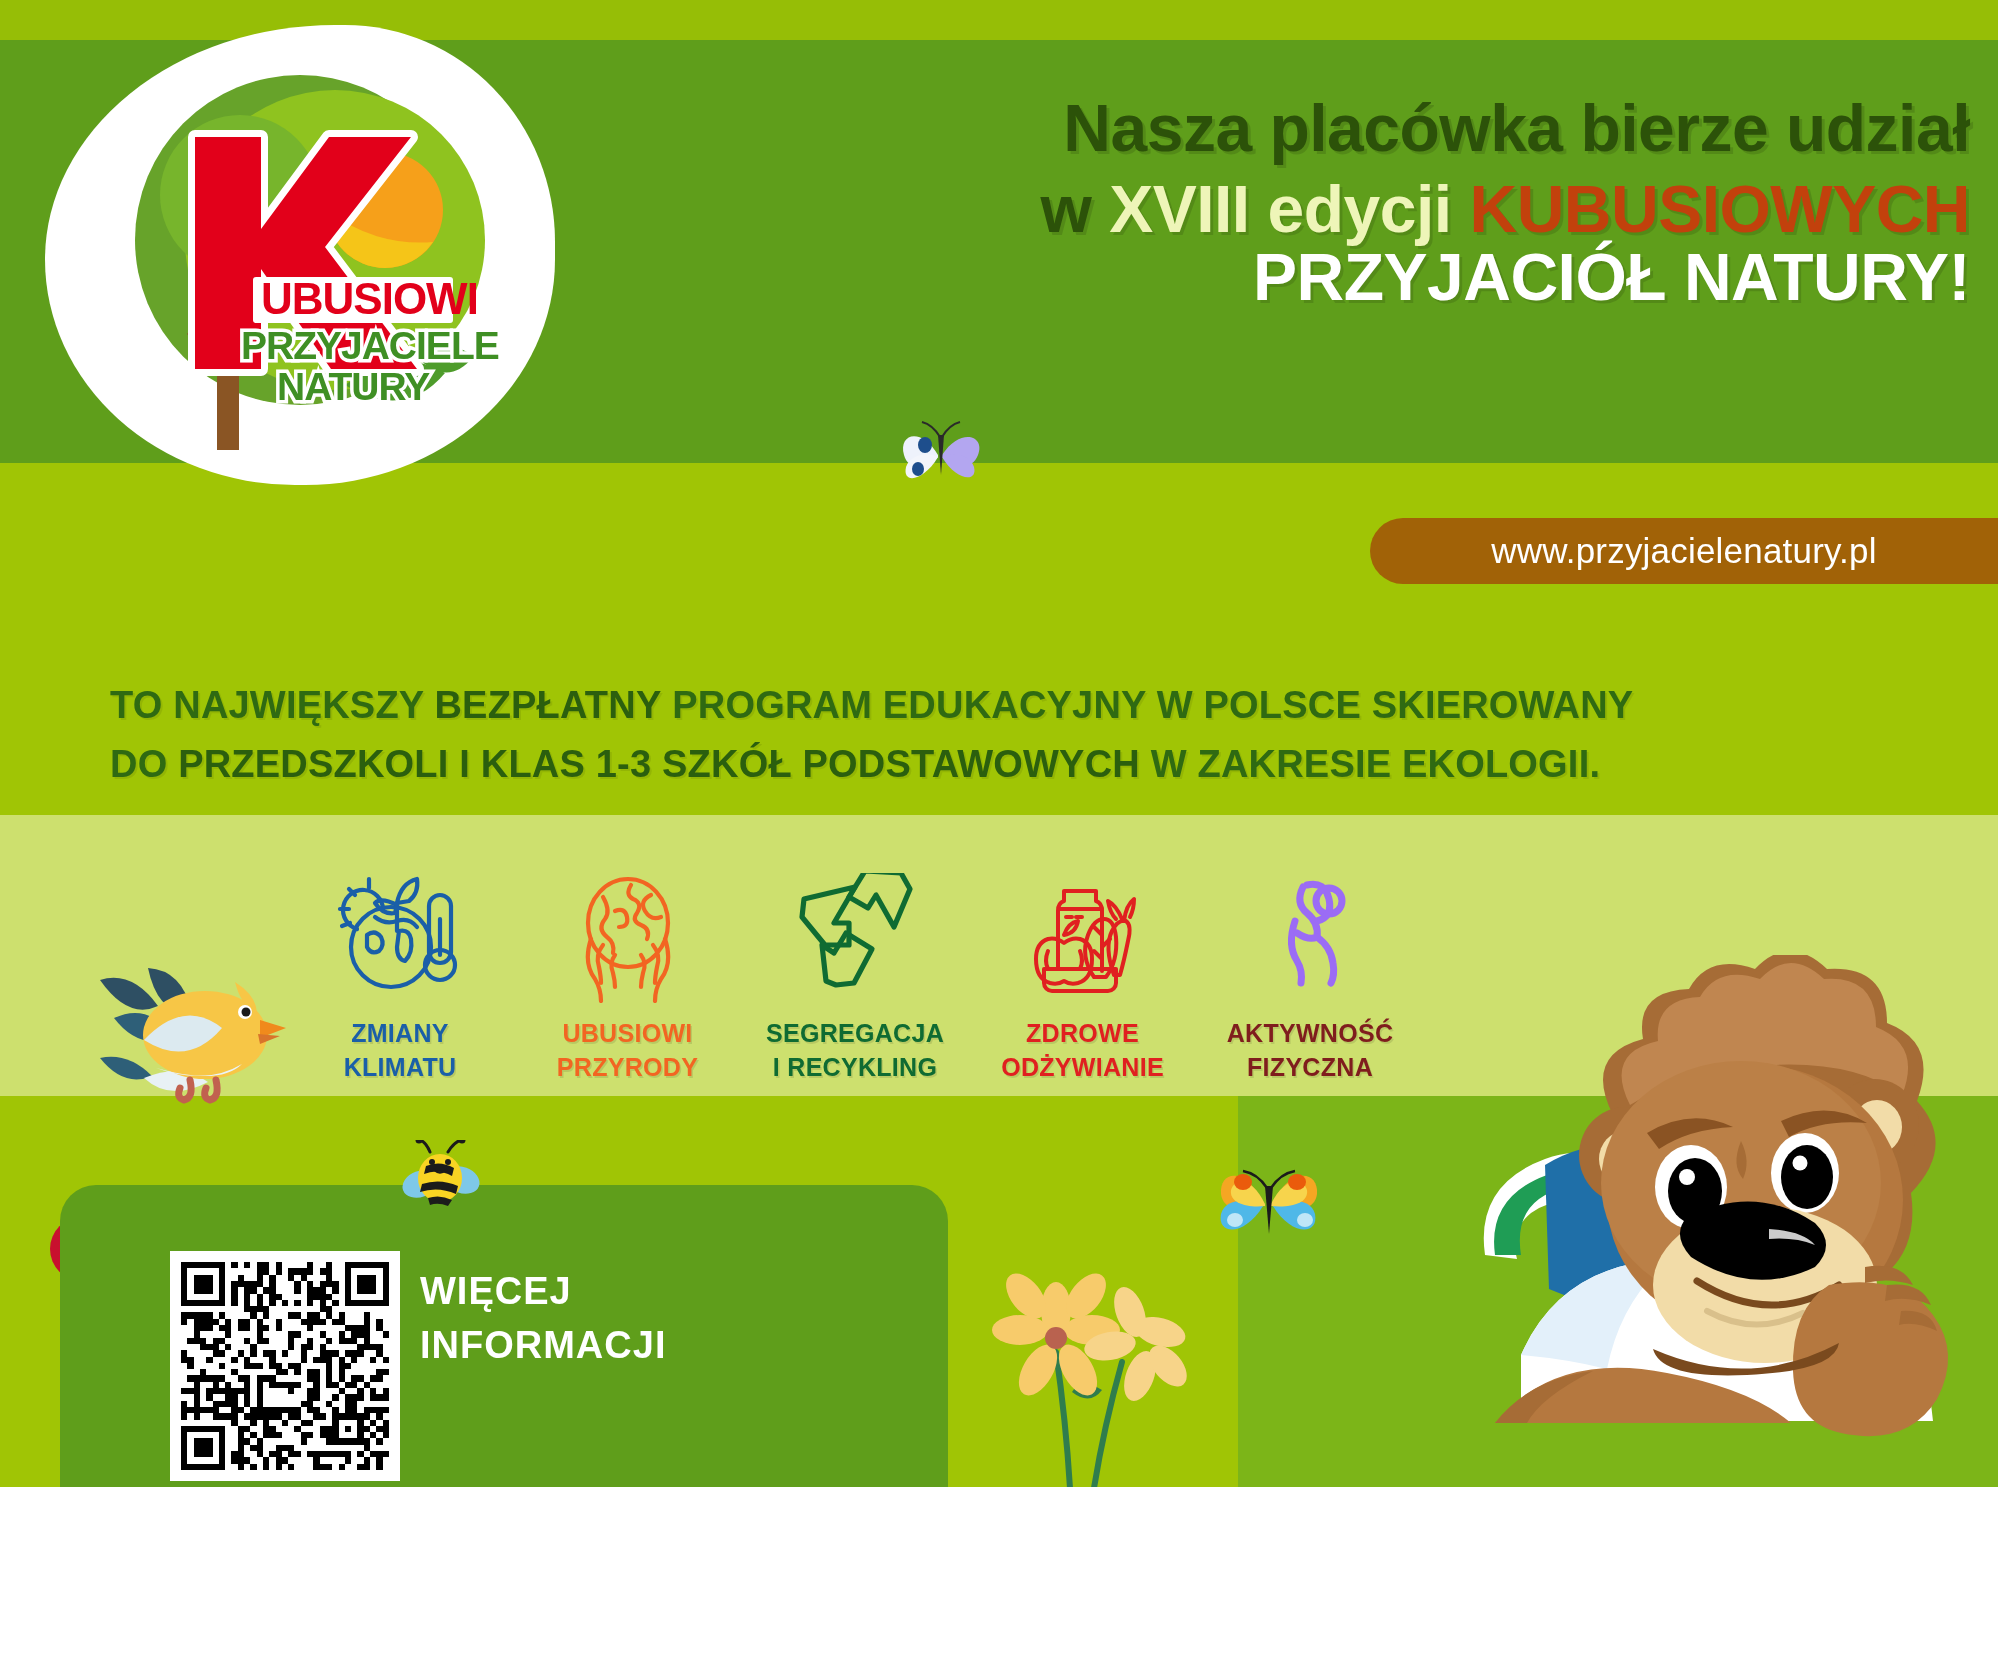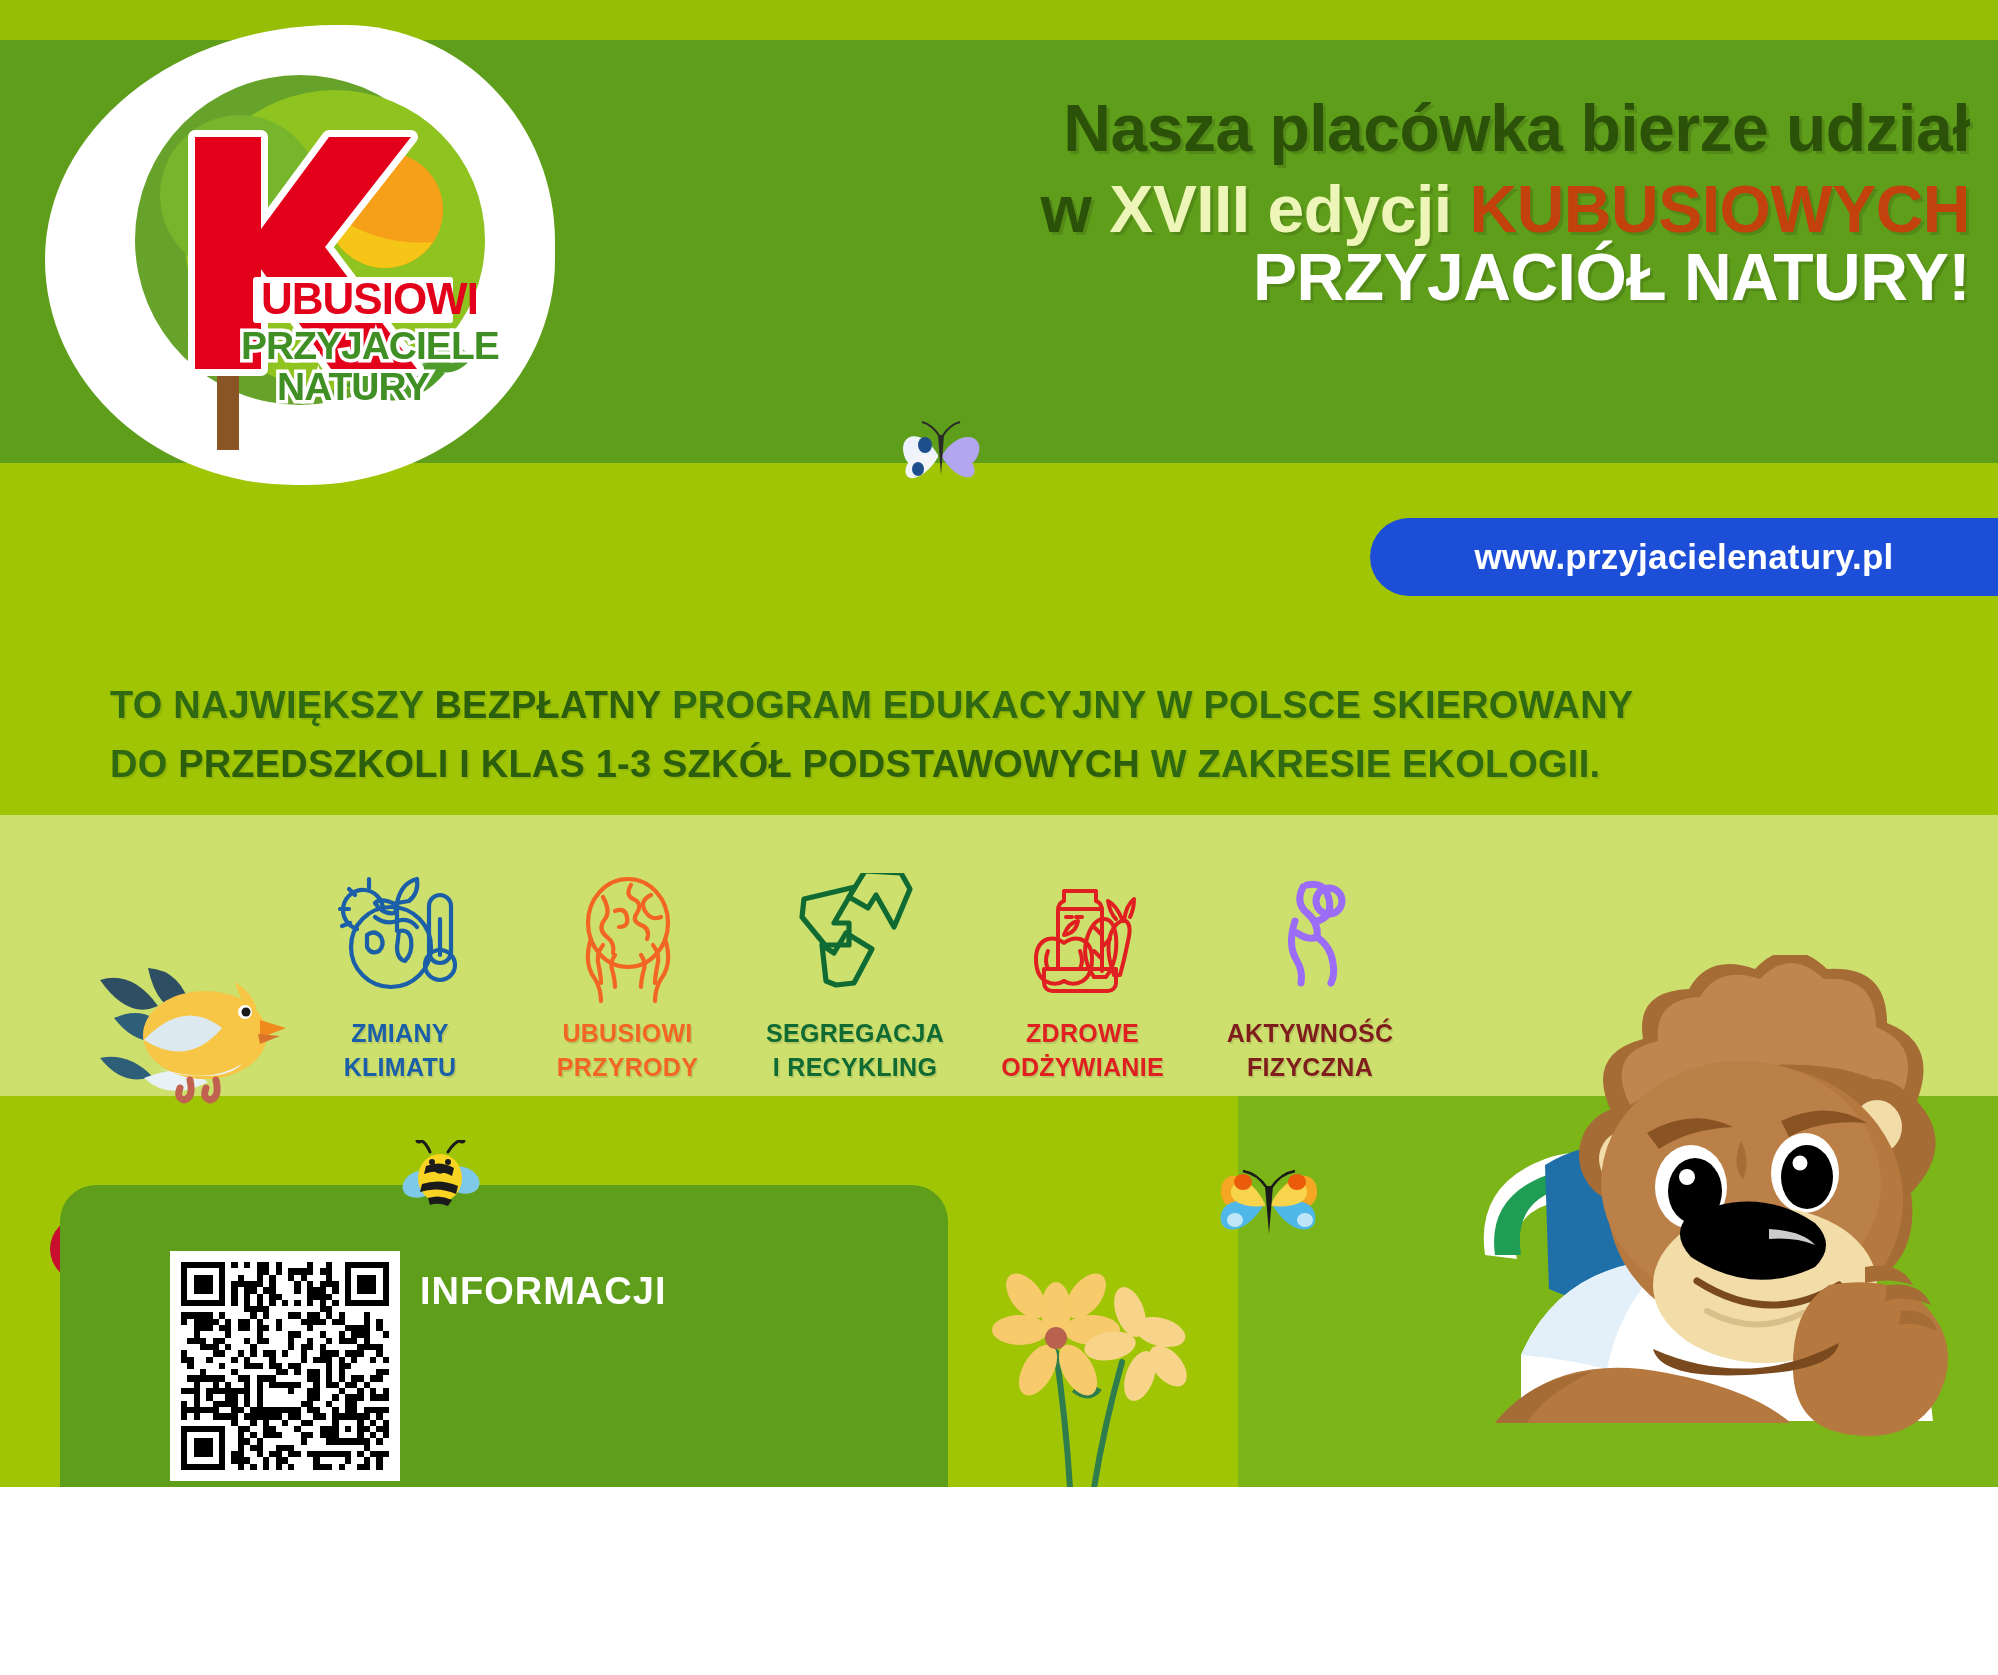--- a/index.html
+++ b/index.html
@@ -53,25 +53,25 @@
   }
   .hl1{color:#2c5209;font-size:66px;margin-bottom:14px;}
   .hl2{font-size:66px;}
   .hl3{font-size:66px;color:#ffffff;}
   .w-dark{color:#2c5209;}
   .w-cream{color:#eef5b8;}
   .w-white{color:#c2410c;}
 
   
   .url-pill{
-    position:absolute;left:1370px;top:518px;width:628px;height:78px;
-    background:#1d4ed8;
+    position:absolute;left:1370px;top:518px;width:628px;height:66px;
+    background:#a16207;
     border-radius:39px 0 0 39px;
     display:flex;align-items:center;justify-content:center;
-    color:#ffffff;font-size:35px;font-weight:700;
+    color:#ffffff;font-size:35px;font-weight:400;
     letter-spacing:0.2px;
   }
 
   
   .subtitle{
     position:absolute;left:110px;top:676px;width:1800px;
     color:#2f6a12;
     font-size:38px;font-weight:700;
     line-height:1.55;
     letter-spacing:0.2px;
@@ -855,20 +855,21 @@
           <rect x="23" y="32" width="1" height="1"></rect>
           <rect x="25" y="32" width="1" height="1"></rect>
           <rect x="28" y="32" width="1" height="1"></rect>
           <rect x="29" y="32" width="1" height="1"></rect>
           <rect x="31" y="32" width="1" height="1"></rect>
         </g>
     </svg>
   </div>
 
   <div class="qr-text">
+    <div>WIĘCEJ</div>
     <div>INFORMACJI</div>
   </div>
 
   <svg class="deco nosel" style="left:400px;top:1140px;" width="90" height="80" viewBox="0 0 90 80">
     <path d="M30 12 q-4 -10 -10 -12 M48 12 q6 -10 13 -12" stroke="#1b1b1b" stroke-width="3" fill="none" stroke-linecap="round"></path>
     <circle cx="19" cy="0" r="3.5" fill="#1b1b1b"></circle>
       <circle cx="62" cy="0" r="3.5" fill="#1b1b1b"></circle>
     <ellipse cx="20" cy="44" rx="18" ry="13" fill="#7ec8e8" transform="rotate(-20 20 44)"></ellipse>
     <ellipse cx="62" cy="40" rx="18" ry="13" fill="#7ec8e8" transform="rotate(20 62 40)"></ellipse>
     <ellipse cx="40" cy="38" rx="22" ry="24" fill="#f9d423"></ellipse>

